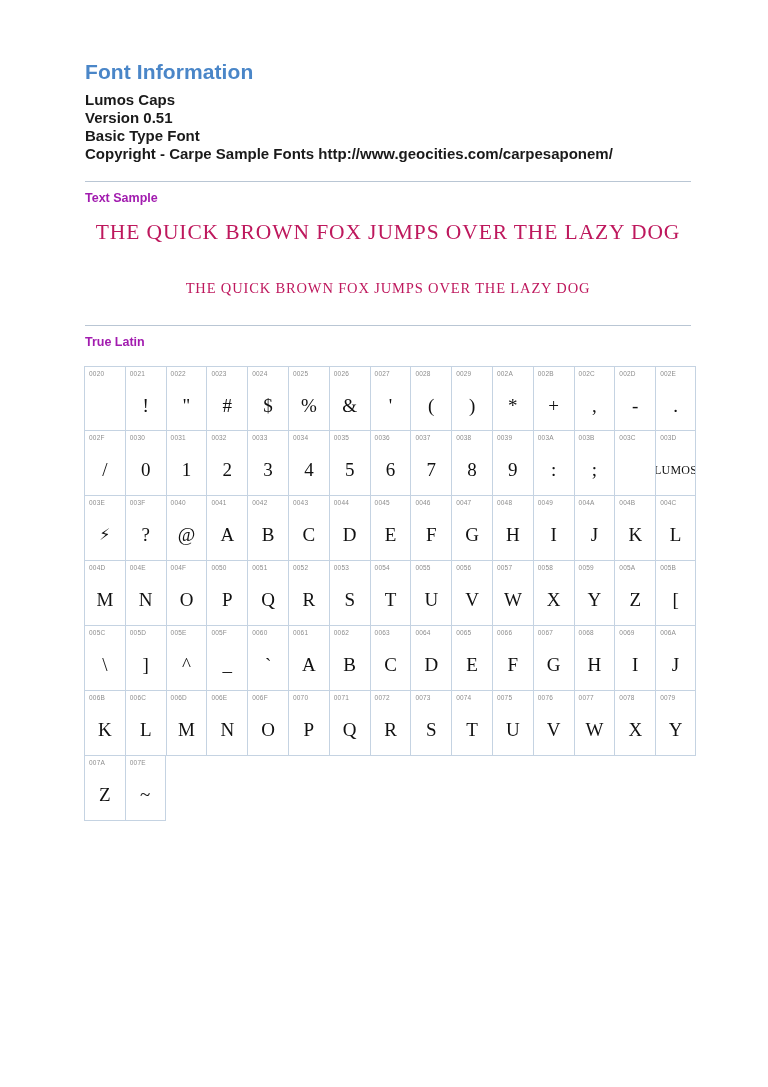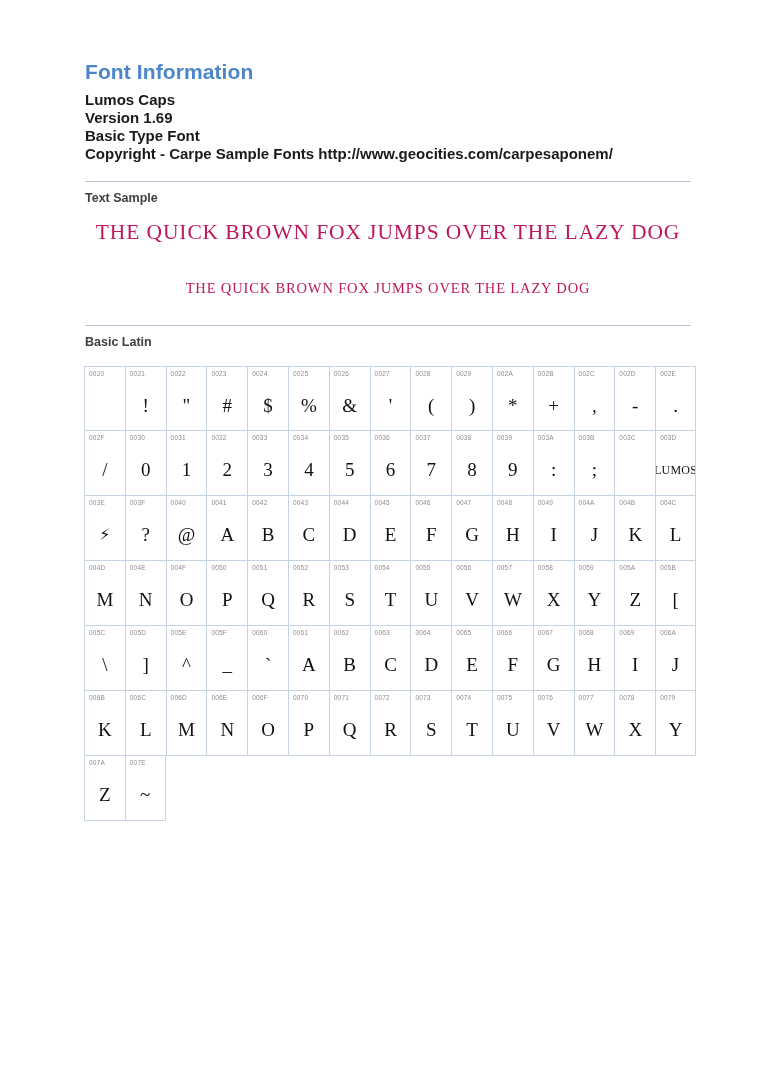--- a/index.html
+++ b/index.html
@@ -50,21 +50,21 @@
   
   .rule {
     height: 1px;
     background: #b9c6d4;
     margin: 0;
     width: 606px;
   }
   .section-head {
     font-size: 12.5px;
     font-weight: bold;
-    color: #404040;
+    color: #a21caf;
     margin: 0;
     line-height: 1.1;
   }
 
   .spacer-10 { height: 10px; }
   .spacer-14 { height: 14px; }
   .spacer-16 { height: 16px; }
   .spacer-18 { height: 18px; }
 
   
@@ -155,21 +155,21 @@
 </style>
 </head>
 <body>
 
 <div class="page">
   <div class="content">
 
     <h1 class="doc-title">Font Information</h1>
 
     <div class="meta-line">Lumos Caps</div>
-    <div class="meta-line">Version 1.69</div>
+    <div class="meta-line">Version 0.51</div>
     <div class="meta-line">Basic Type Font</div>
     <div class="meta-line copy-url">Copyright - Carpe Sample Fonts  http://www.geocities.com/carpesaponem/</div>
 
     <div class="spacer-18"></div>
     <div class="rule"></div>
     <div class="spacer-10"></div>
 
     <div class="section-head">Text Sample</div>
 
     <div class="spacer-14"></div>
@@ -183,21 +183,21 @@
 
     <div class="sample-wrap">
       <div class="sample-small">THE QUICK BROWN FOX JUMPS OVER THE LAZY DOG</div>
     </div>
 
     <div class="spacer-18"></div>
     <div class="spacer-10"></div>
     <div class="rule"></div>
     <div class="spacer-10"></div>
 
-    <div class="section-head">Basic Latin</div>
+    <div class="section-head">True Latin</div>
 
     <div class="spacer-16"></div>
 
     <div class="glyph-grid" id="glyph-grid">
         <div class="grid-row">
           <div class="cell">
             <div class="code">0020</div>
             <div class="glyph empty"></div>
           </div>
           <div class="cell">

